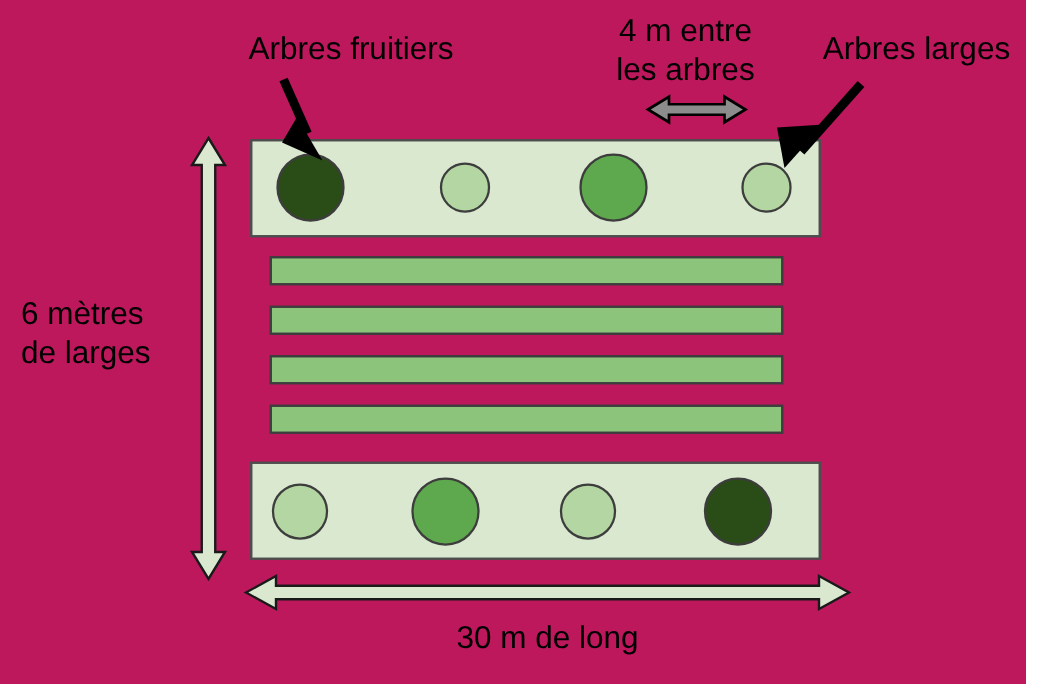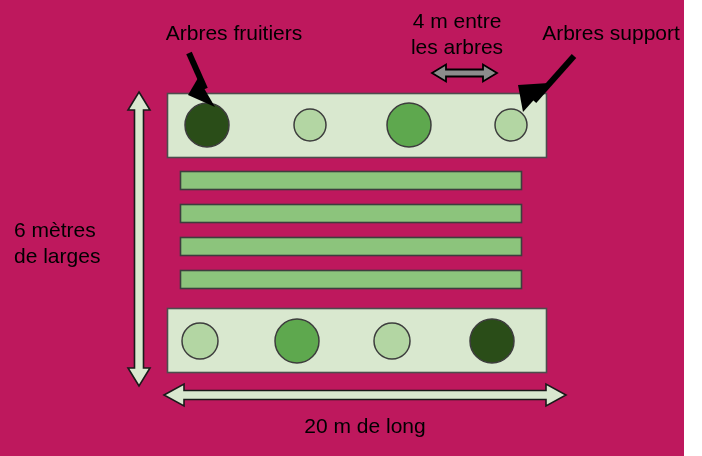--- a/index.html
+++ b/index.html
@@ -76,20 +76,20 @@
       <polygon points="549,83 523,112 518,85" fill="#000000"></polygon>
     </g>
 
   </svg>
 
   <div class="label label-center" style="left:134px; top:20px; width:200px;">Arbres fruitiers</div>
 
   <div class="label label-center" style="left:382px; top:8px; width:150px;">4 m entre
 les arbres</div>
 
-  <div class="label label-center" style="left:521px; top:20px; width:180px;">Arbres support</div>
+  <div class="label label-center" style="left:521px; top:20px; width:180px;">Arbres larges</div>
 
-  <div class="label" style="left:14px; top:197px; width:120px;margin-top:20px;">6 mètres
+  <div class="label" style="left:14px; top:197px; width:120px;">6 mètres
 de larges</div>
 
-  <div class="label label-center" style="left:265px; top:413px; width:200px;">20 m de long</div>
+  <div class="label label-center" style="left:265px; top:413px; width:200px;">30 m de long</div>
 
 </div>
 
 </body></html>

